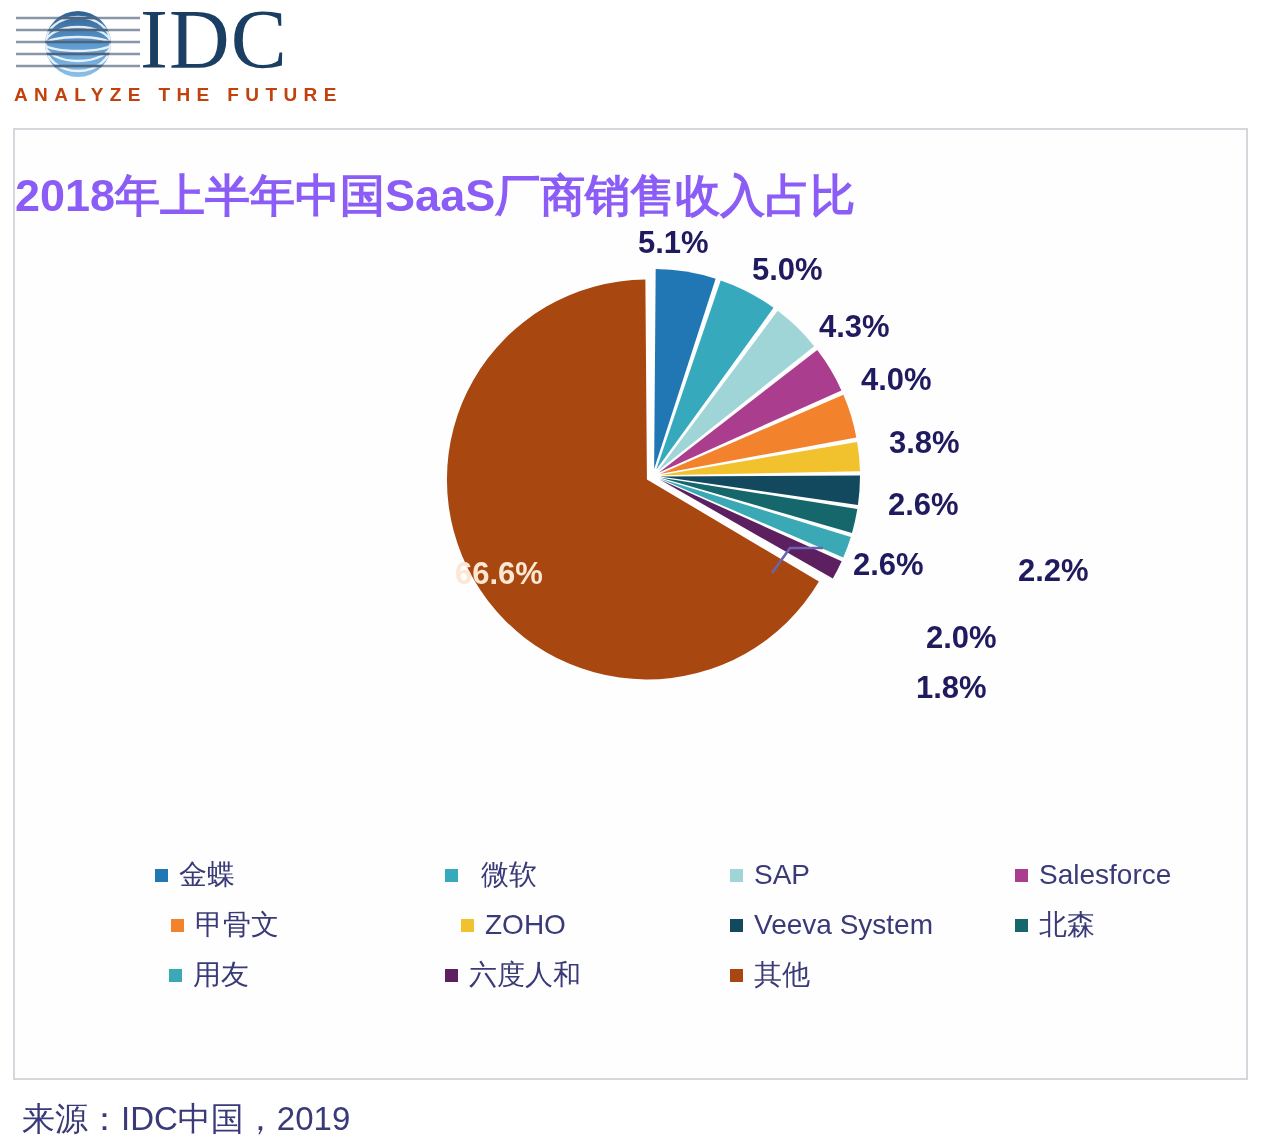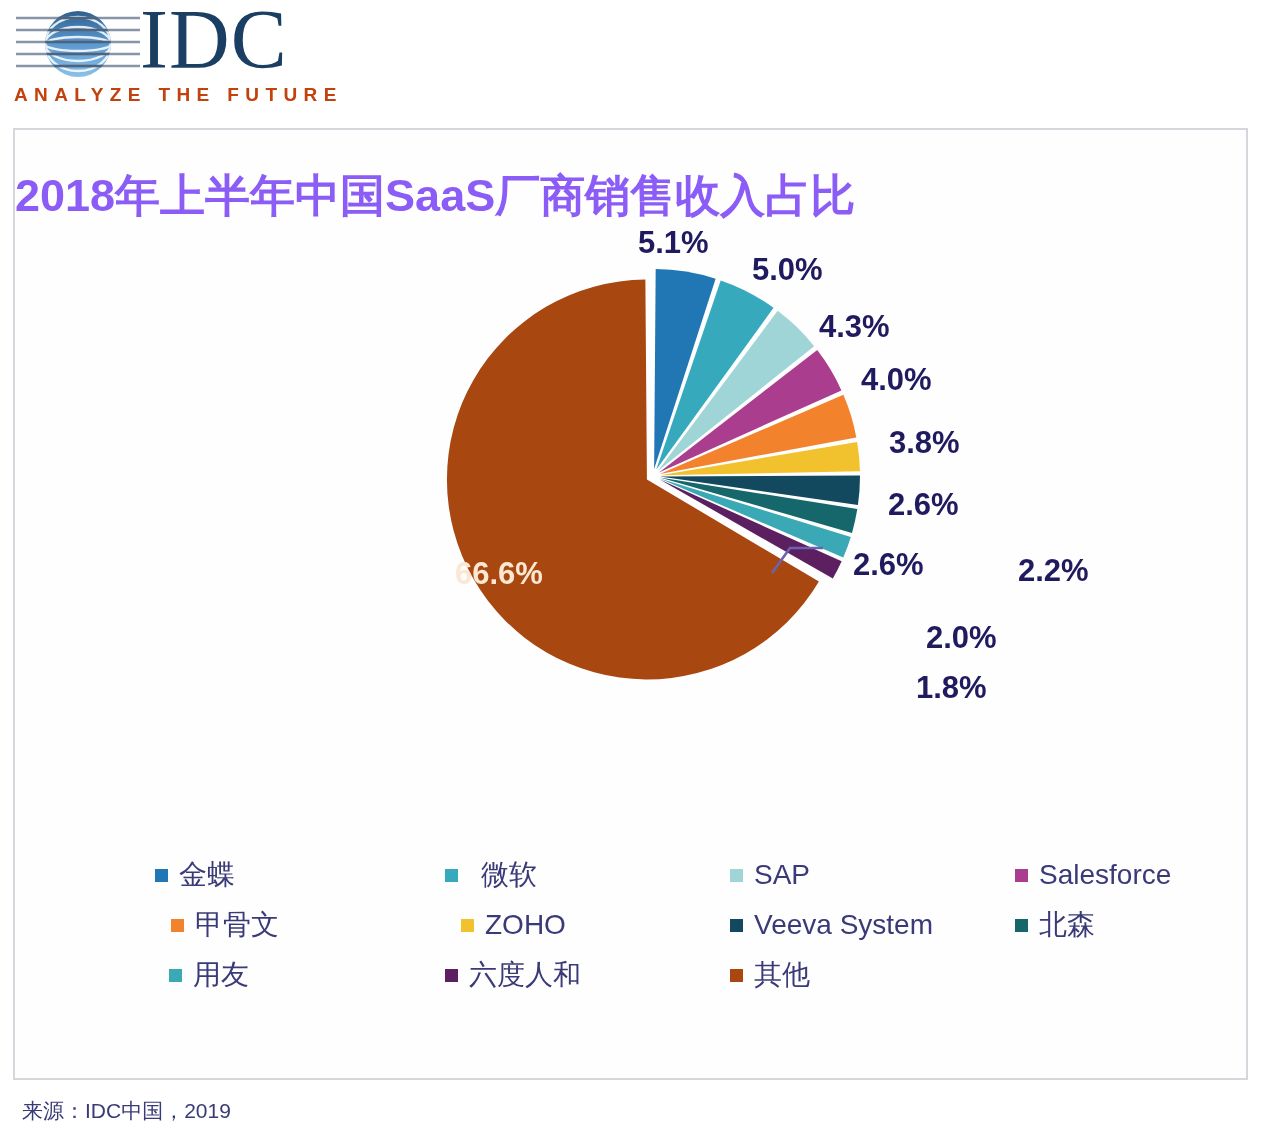--- a/index.html
+++ b/index.html
@@ -35,21 +35,21 @@
     white-space:nowrap;font-family:"Liberation Sans","DejaVu Sans",sans-serif;
   }
   .pct-label.inner{color:#fbe7d2;}
   
   #legend{position:absolute;left:0;top:730px;width:1235px;height:160px;}
   .lg-item{position:absolute;display:flex;align-items:center;white-space:nowrap;}
   .lg-sw{width:13px;height:13px;margin-right:11px;flex:none;display:block;}
   .lg-tx{font-size:28px;color:#3a3a78;font-family:"Liberation Sans","DejaVu Sans",sans-serif;line-height:30px;}
   
   #source{
-    position:absolute;left:22px;top:1097px;font-size:21px;color:#3a3a78;
+    position:absolute;left:22px;top:1097px;font-size:33px;color:#3a3a78;
     font-family:"Liberation Sans","DejaVu Sans",sans-serif;white-space:nowrap;
   }
 </style>
 </head>
 <body>
 
 <div id="logo-bar">
   <svg id="logo-mark" viewBox="0 0 128 78">
     <defs>
       <clipPath id="globeclip">

